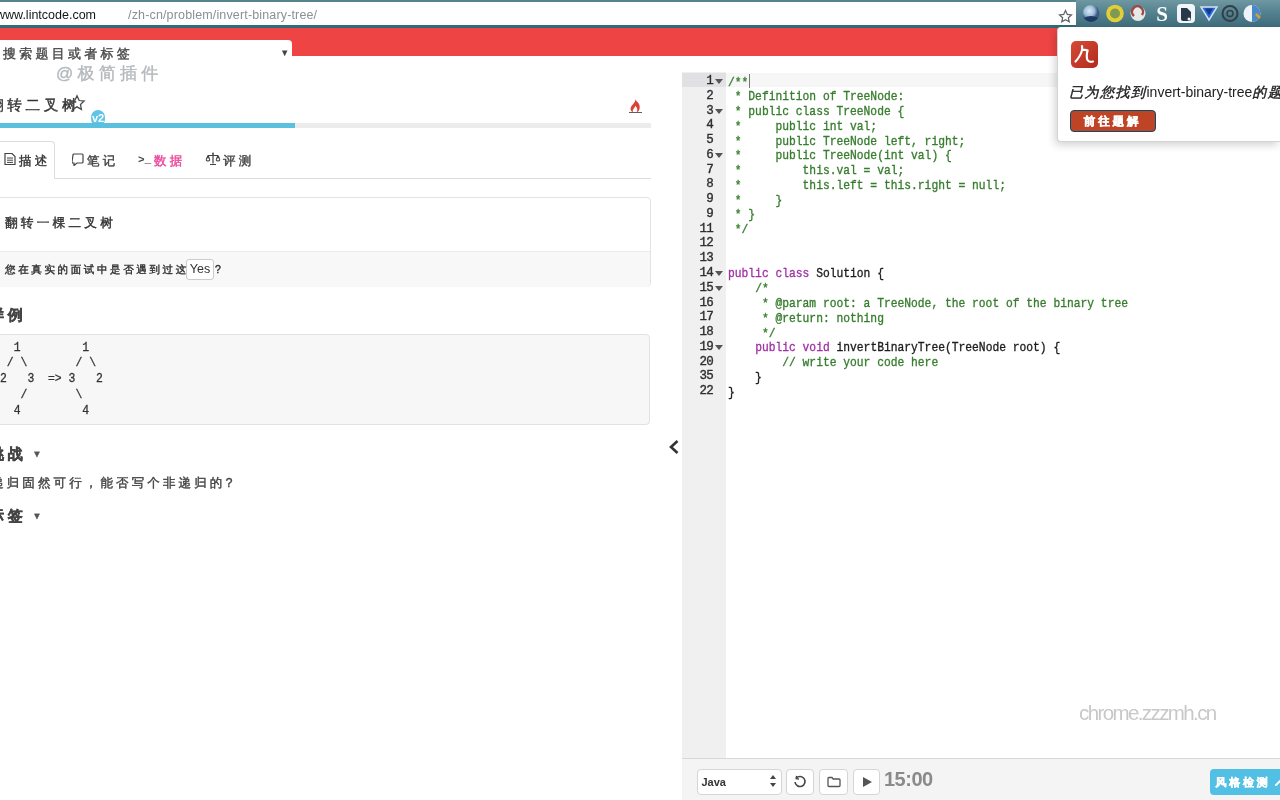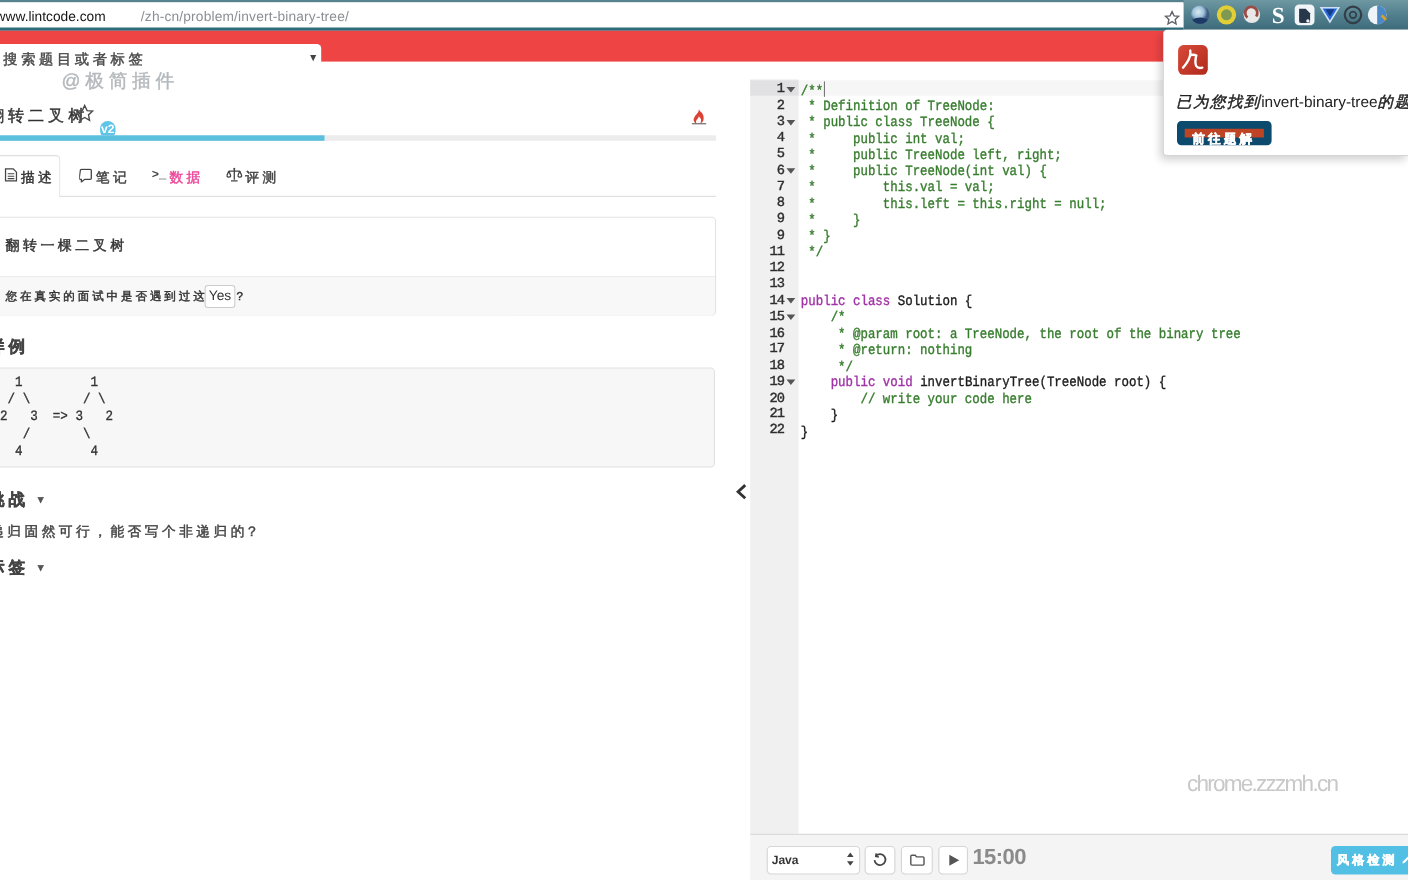--- a/index.html
+++ b/index.html
@@ -76,21 +76,21 @@
   border-radius:4px; color:#fff; font-size:11px; font-weight:bold; line-height:26.5px; text-align:center; }
 
 #popup { left:1057px; top:27px; width:223px; height:115px; background:#fff; z-index:100;
   border-left:1px solid #d4d4d4; border-bottom:1px solid #d4d4d4; border-radius:4px 0 0 4px;
   box-shadow:-2px 3px 8px rgba(0,0,0,.18); }
 #logo { position:absolute; left:12.5px; top:14px; width:27px; height:27px; border-radius:5px;
   background:linear-gradient(135deg,#d84a38,#b02a1c); }
 #ptitle { position:absolute; left:46px; top:21px; font-size:17.5px; font-weight:bold; color:#1c1c1c; white-space:nowrap; }
 #pbody { position:absolute; left:11px; top:57px; font-size:14px; color:#222; white-space:nowrap; }
 #pbtn { position:absolute; left:11.5px; top:83px; width:86px; height:22px; background:#bf4426;
-  border:7px solid #0c4a6e; border-radius:4px; color:#fff; font-size:11.5px; font-weight:bold;
+  border:1px solid #0c4a6e; border-radius:4px; color:#fff; font-size:11.5px; font-weight:bold;
   text-align:center; line-height:21px; }
 #wm2 { left:1079px; top:701px; font-size:20.5px; letter-spacing:-1.6px; color:#c8c8c8; z-index:40; }
 </style>
 </head>
 <body>
 <div id="topstrip" class="abs"></div>
 <div id="urlbar" class="abs">
   <div id="urltext" class="abs">www.lintcode.com<span class="path">/zh-cn/problem/invert-binary-tree/</span></div>
   <svg id="star1" class="abs" viewBox="0 0 24 24" fill="none" stroke="#5f6368" stroke-width="2">
       <path d="M12 2.5l2.9 6.2 6.6.7-4.9 4.5 1.3 6.6-5.9-3.4-5.9 3.4 1.3-6.6-4.9-4.5 6.6-.7z"></path>
@@ -210,21 +210,21 @@
     <div class="num" style="top:194.01px">14</div>
     <div class="fold" style="top:199.01px"></div>
     <div class="num" style="top:208.78px">15</div>
     <div class="fold" style="top:213.78px"></div>
     <div class="num" style="top:223.55px">16</div>
     <div class="num" style="top:238.32px">17</div>
     <div class="num" style="top:253.09px">18</div>
     <div class="num" style="top:267.86px">19</div>
     <div class="fold" style="top:272.86px"></div>
     <div class="num" style="top:282.63px">20</div>
-    <div class="num" style="top:297.40px">21</div>
+    <div class="num" style="top:297.40px">35</div>
     <div class="num" style="top:312.17px">22</div>
   </div>
 <div id="code" class="abs"><span class="c">/**
  * Definition of TreeNode:
  * public class TreeNode {
  *     public int val;
  *     public TreeNode left, right;
  *     public TreeNode(int val) {
  *         this.val = val;
  *         this.left = this.right = null;

